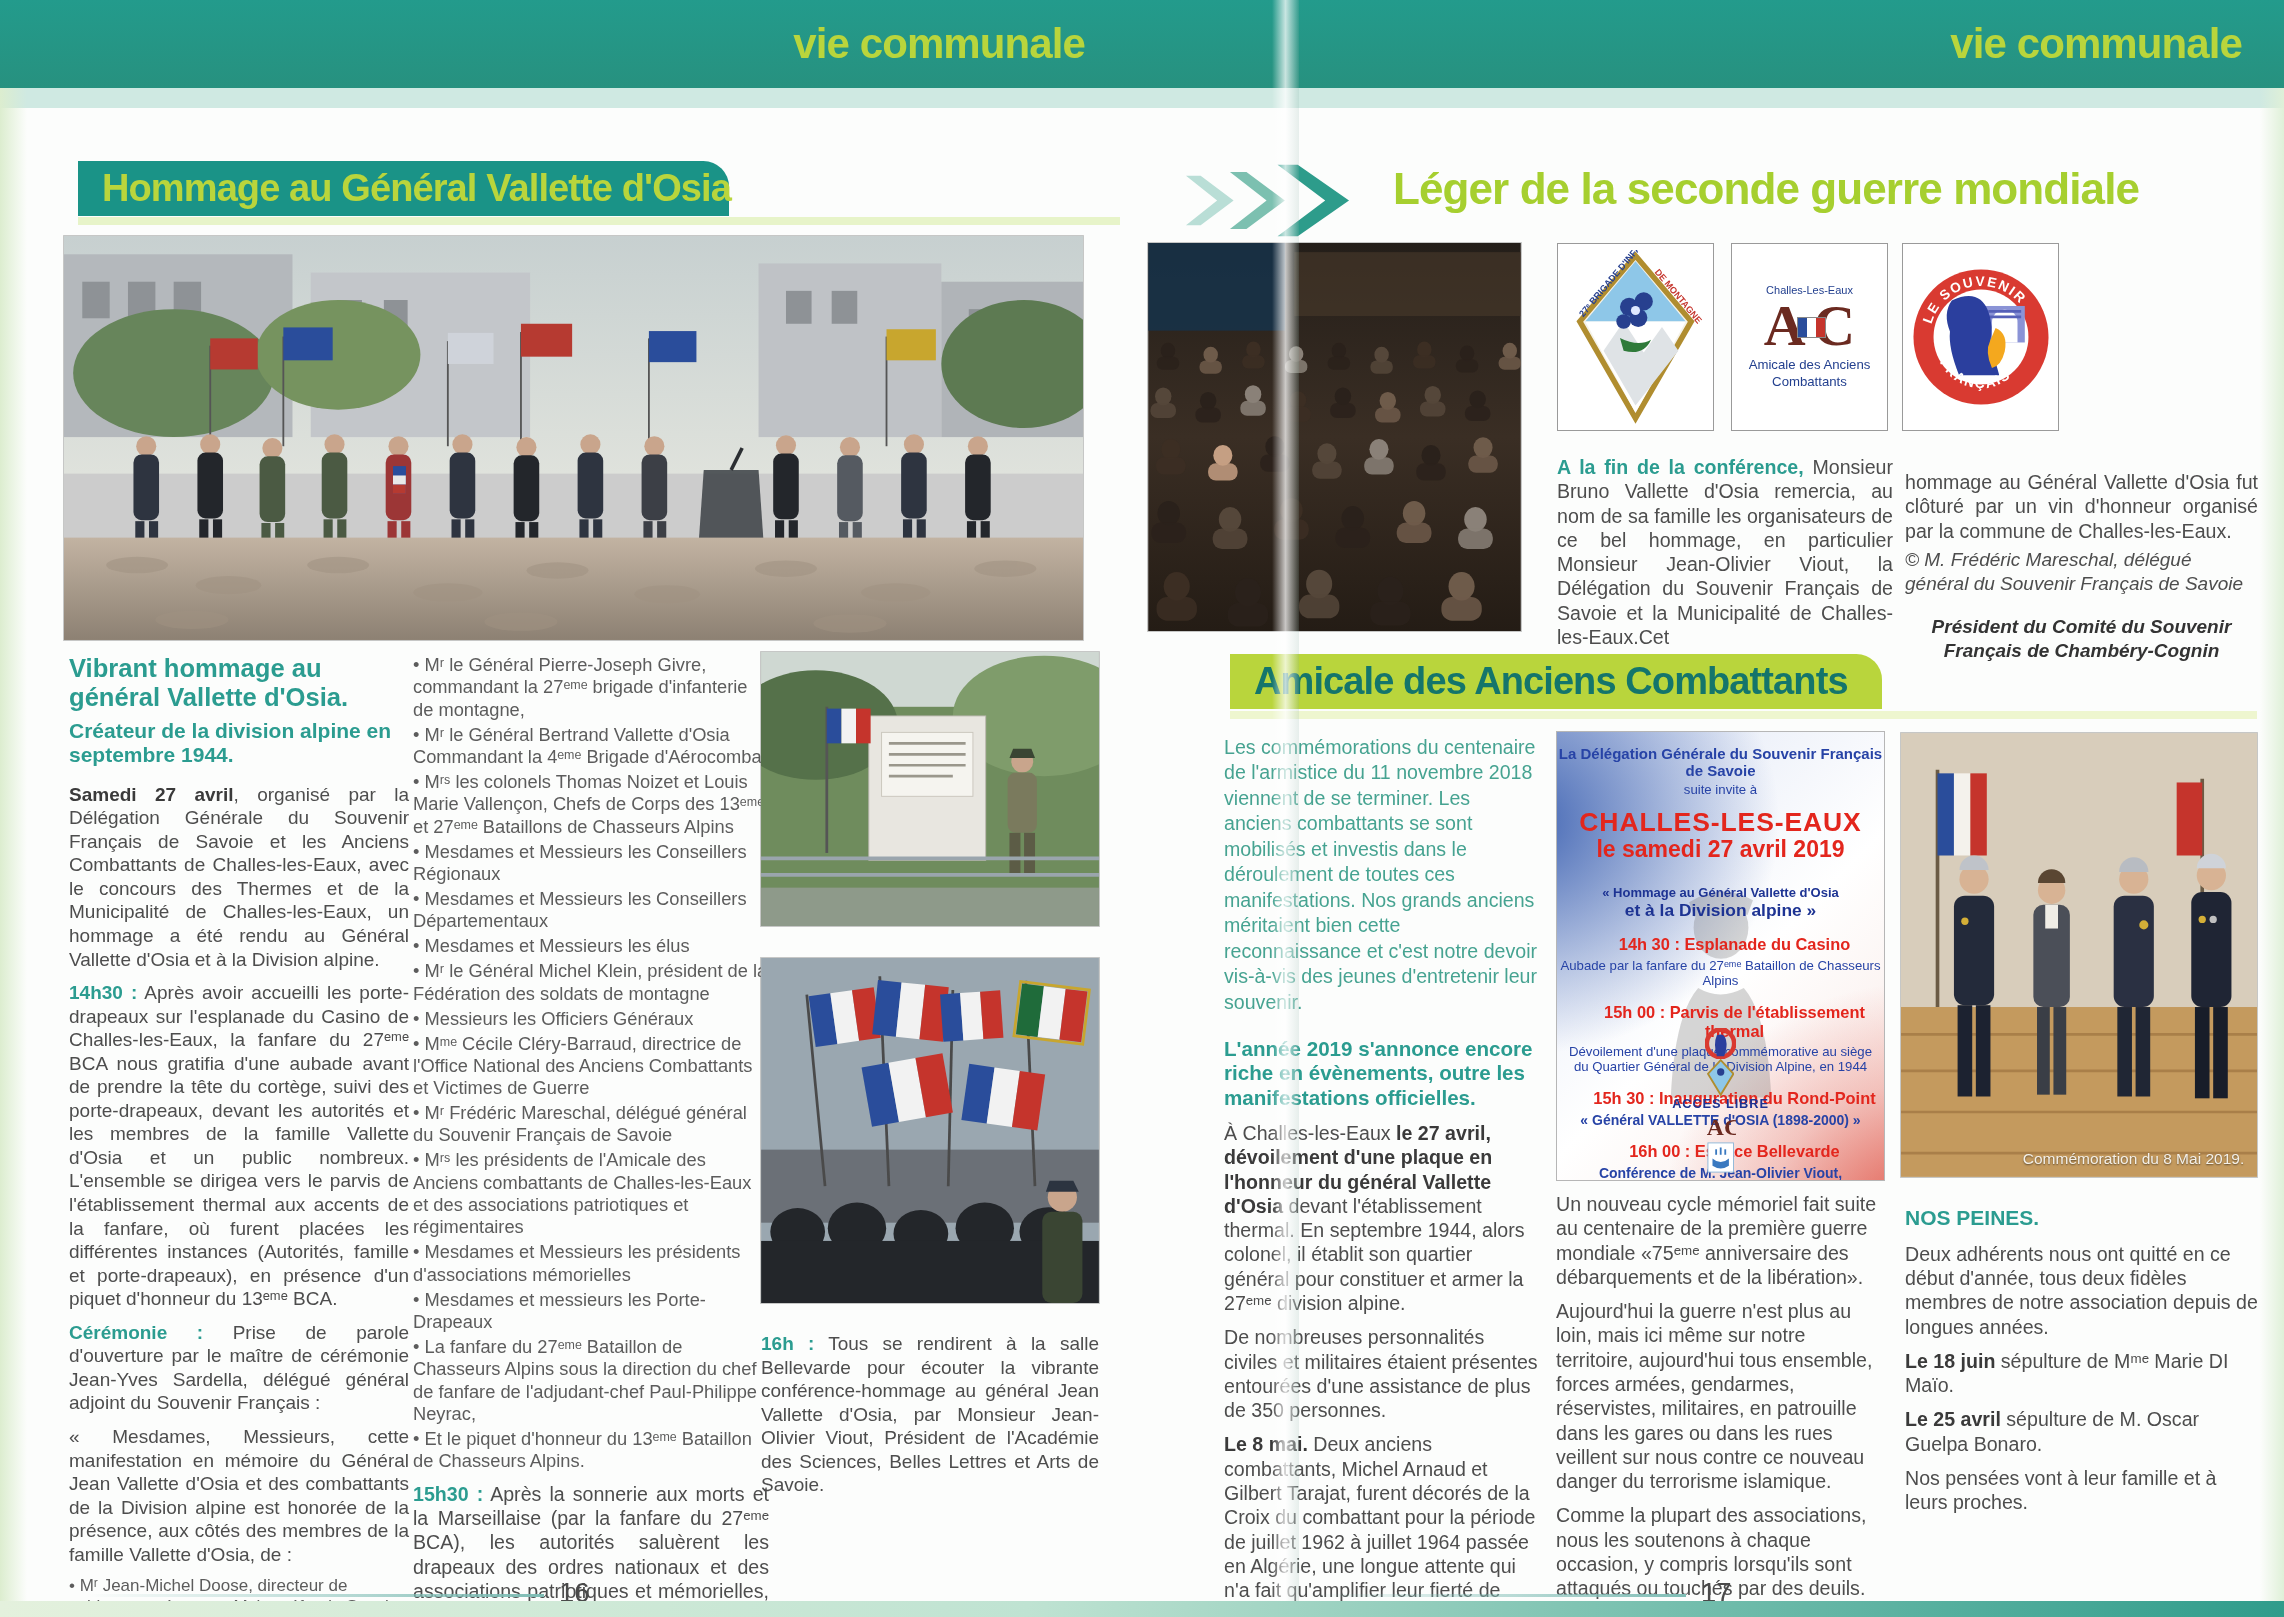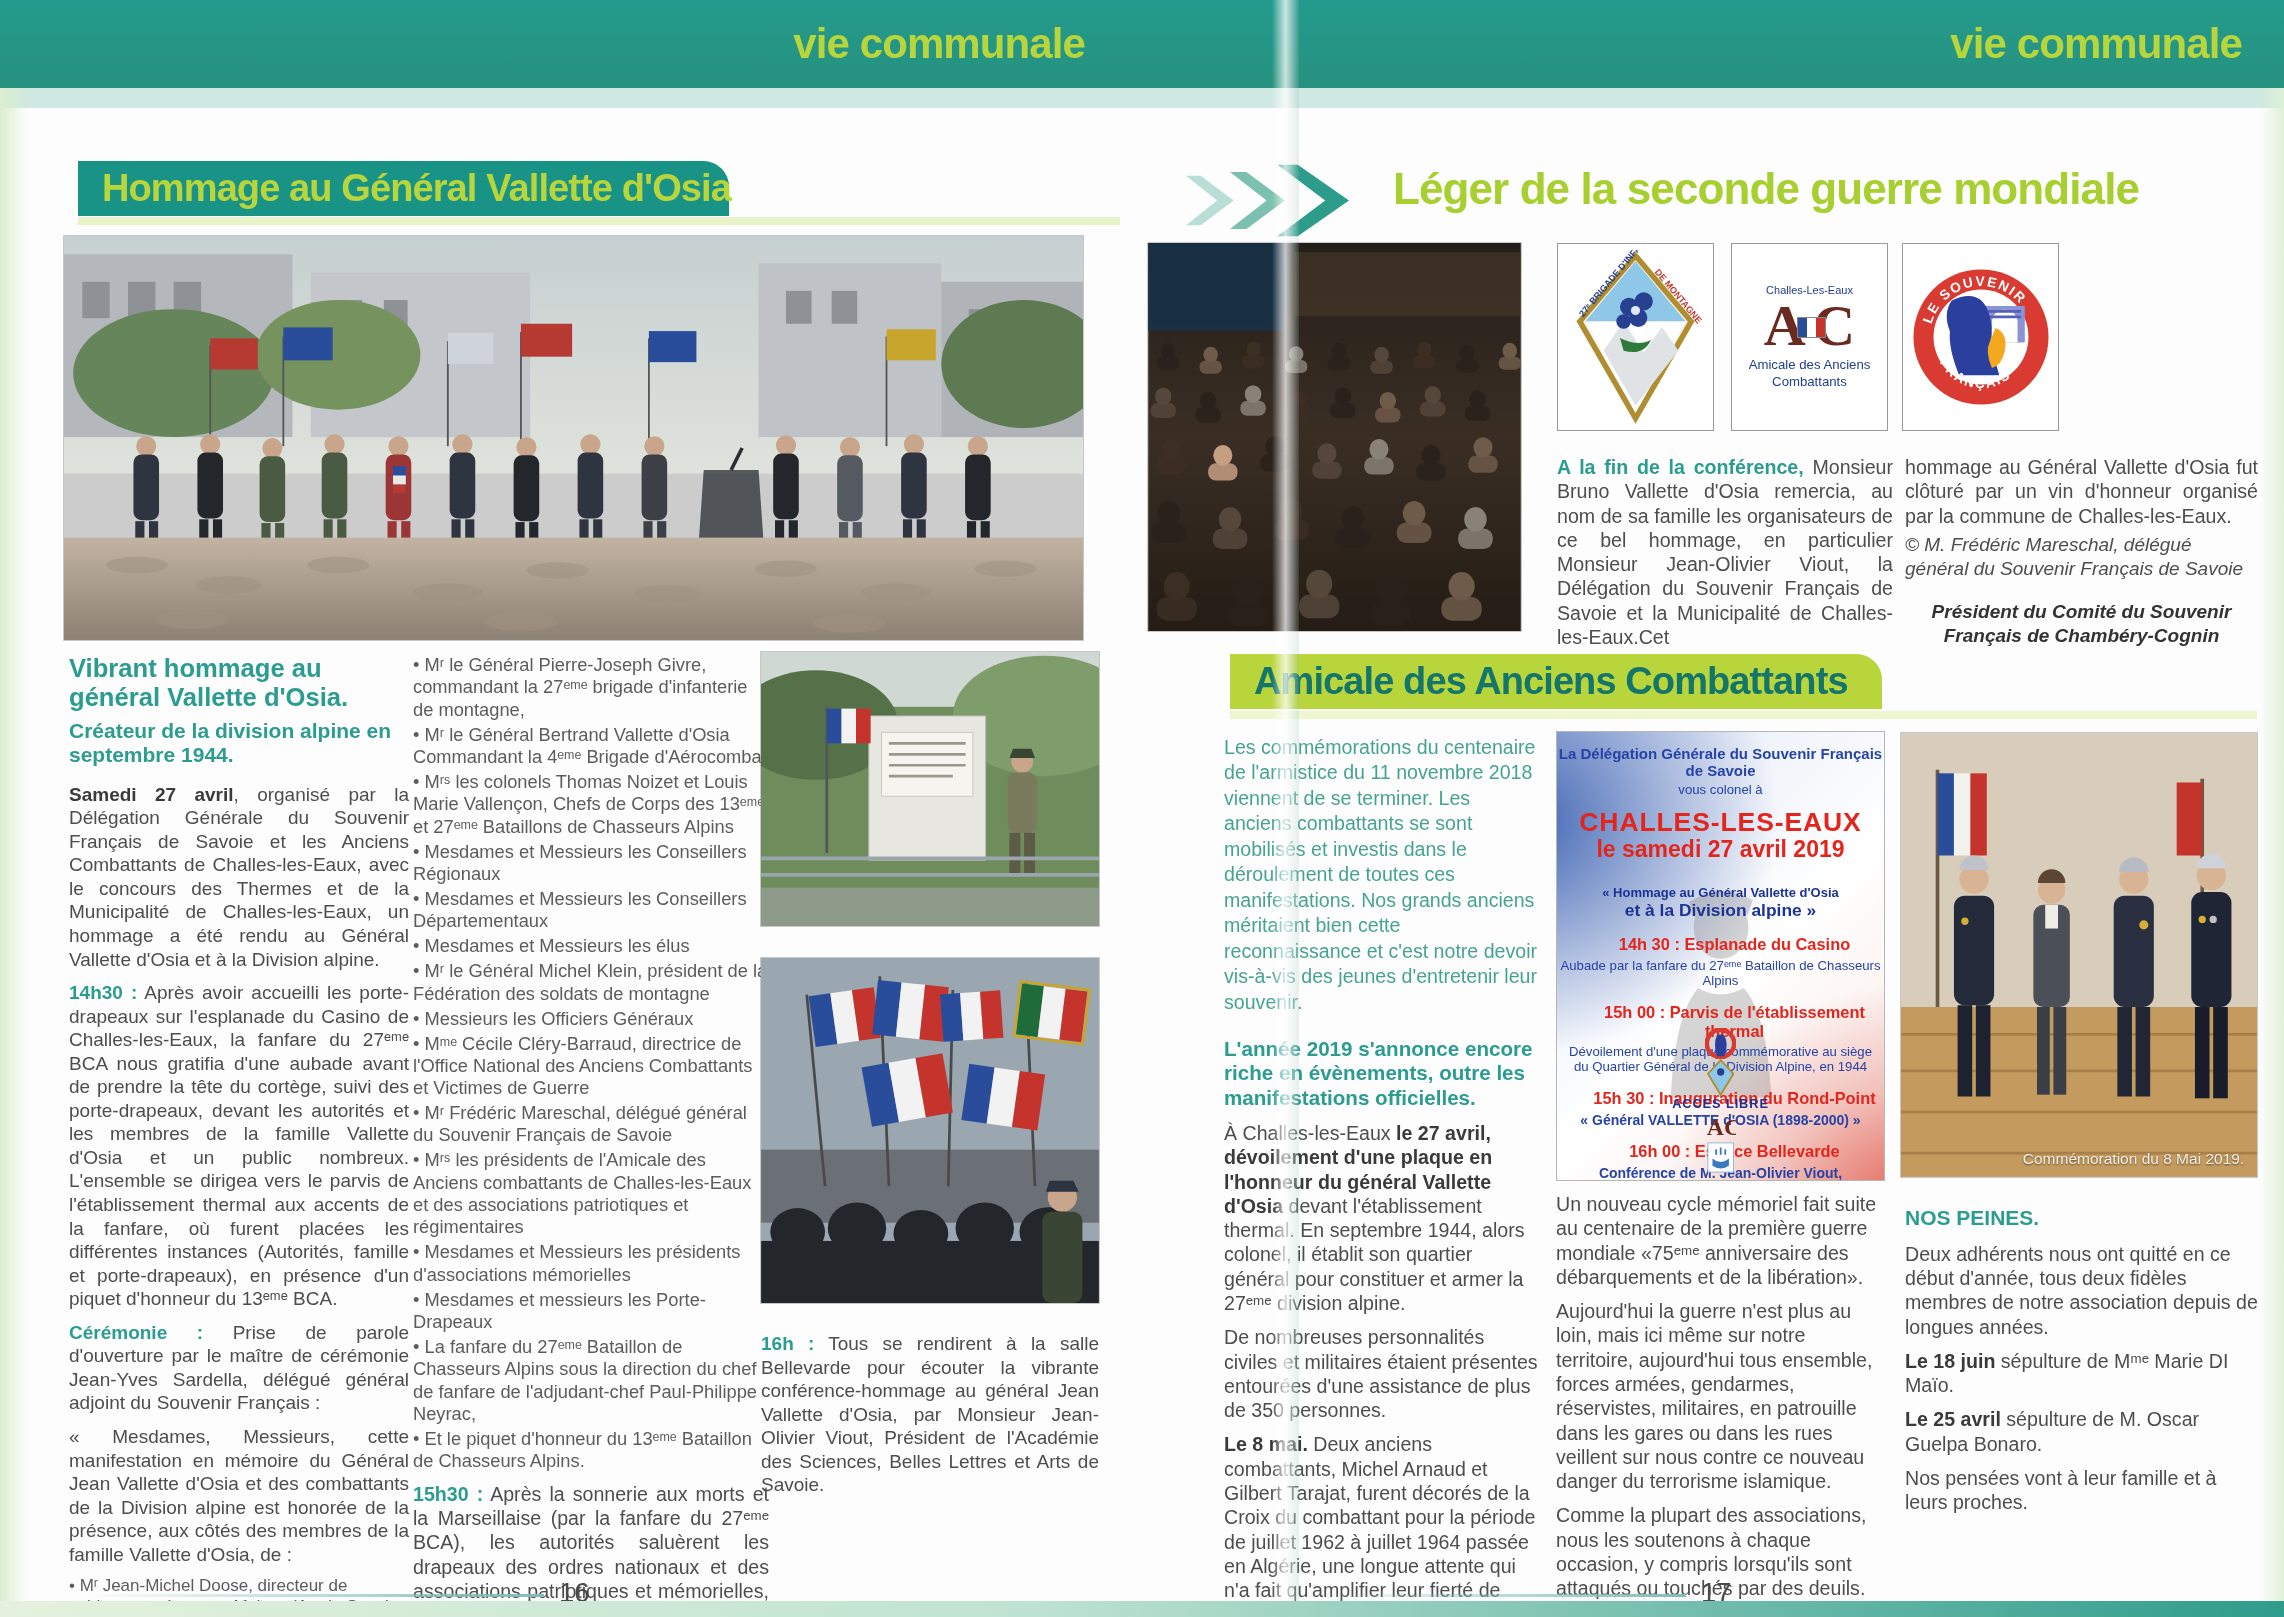--- a/index.html
+++ b/index.html
@@ -447,21 +447,21 @@
       <path d="M48 40 q30 -14 40 12 q6 16 2 34 l10 36 h-44 q-12 -30 -10 -48 q-8 -20 2 -34z" fill="#2b3f9e"></path>
       <path d="M96 70 q14 6 10 26 q-4 16 -14 18 q-8 -18 -2 -30z" fill="#f4a81e"></path>
       <text font-size="15" font-weight="bold" fill="#ffffff" letter-spacing="2"><textPath href="#arcTop" startOffset="8%">LE SOUVENIR</textPath></text>
       <text font-size="15" font-weight="bold" fill="#ffffff" letter-spacing="2"><textPath href="#arcBot" startOffset="14%">FRANÇAIS</textPath></text>
     </svg>
   </div>
 
   <div class="col" style="left:1557px;top:455px;width:336px;">
     <p class="p" style="font-size:19.6px;"><span class="lead-teal">A la fin de la conférence,</span><span> Monsieur Bruno Vallette d'Osia remercia, au nom de sa famille les organisateurs de ce bel hommage, en particulier Monsieur Jean-Olivier Viout, la Délégation du Souvenir Français de Savoie et la Municipalité de Challes-les-Eaux.Cet</span></p>
   </div>
-  <div class="col" style="left:1905px;top:455px;width:353px;">
+  <div class="col" style="left:1905px;top:470px;width:353px;">
     <p class="p" style="font-size:19.6px;margin-bottom:3.7px;">hommage au Général Vallette d'Osia fut clôturé par un vin d'honneur organisé par la commune de Challes-les-Eaux.</p>
     <p class="credit-italic">© M. Frédéric Mareschal, délégué général du Souvenir Français de Savoie</p>
     <p class="credit-bold">Président du Comité du Souvenir Français de Chambéry-Cognin</p>
   </div>
 
   <div class="banner lime" style="left:1230px;top:654px;width:652px;">
     <span>Amicale des Anciens Combattants</span>
   </div>
   <div class="banner-strip pale-lime2" style="left:1230px;top:711px;width:1027px;"></div>
 
@@ -476,21 +476,21 @@
   <div class="poster" style="left:1556px;top:731px;width:329px;height:450px;">
     <div class="inner">
       <svg class="portrait" width="137" height="238" viewBox="0 0 150 260">
         <g fill="#6d6d6d">
           <path d="M40 36 q36 -22 70 -2 l-6 16 q-30 -10 -58 2 z"></path>
           <ellipse cx="75" cy="64" rx="30" ry="34"></ellipse>
           <path d="M20 250 q4 -90 30 -120 q24 14 50 0 q26 30 30 120 z"></path>
         </g>
       </svg>
       <p class="pl l1">La Délégation Générale du Souvenir Français de Savoie</p>
-      <p class="pl l2">vous colonel à</p>
+      <p class="pl l2">suite invite à</p>
       <p class="pl l3">CHALLES-LES-EAUX</p>
       <p class="pl l4">le samedi 27 avril 2019</p>
       <p class="pl l5">« Hommage au Général Vallette d'Osia</p>
       <p class="pl l6">et à la Division alpine »</p>
       <p class="pl time">14h 30 : Esplanade du Casino</p>
       <p class="pl sub">Aubade par la fanfare du 27ᵉᵐᵉ Bataillon de Chasseurs Alpins</p>
       <p class="pl time">15h 00 : Parvis de l'établissement thermal</p>
       <p class="pl sub">Dévoilement d'une plaque commémorative au siège</p>
       <p class="pl sub" style="margin-top:0;">du Quartier Général de la Division Alpine, en 1944</p>
       <p class="pl time">15h 30 : Inauguration du Rond-Point</p>

